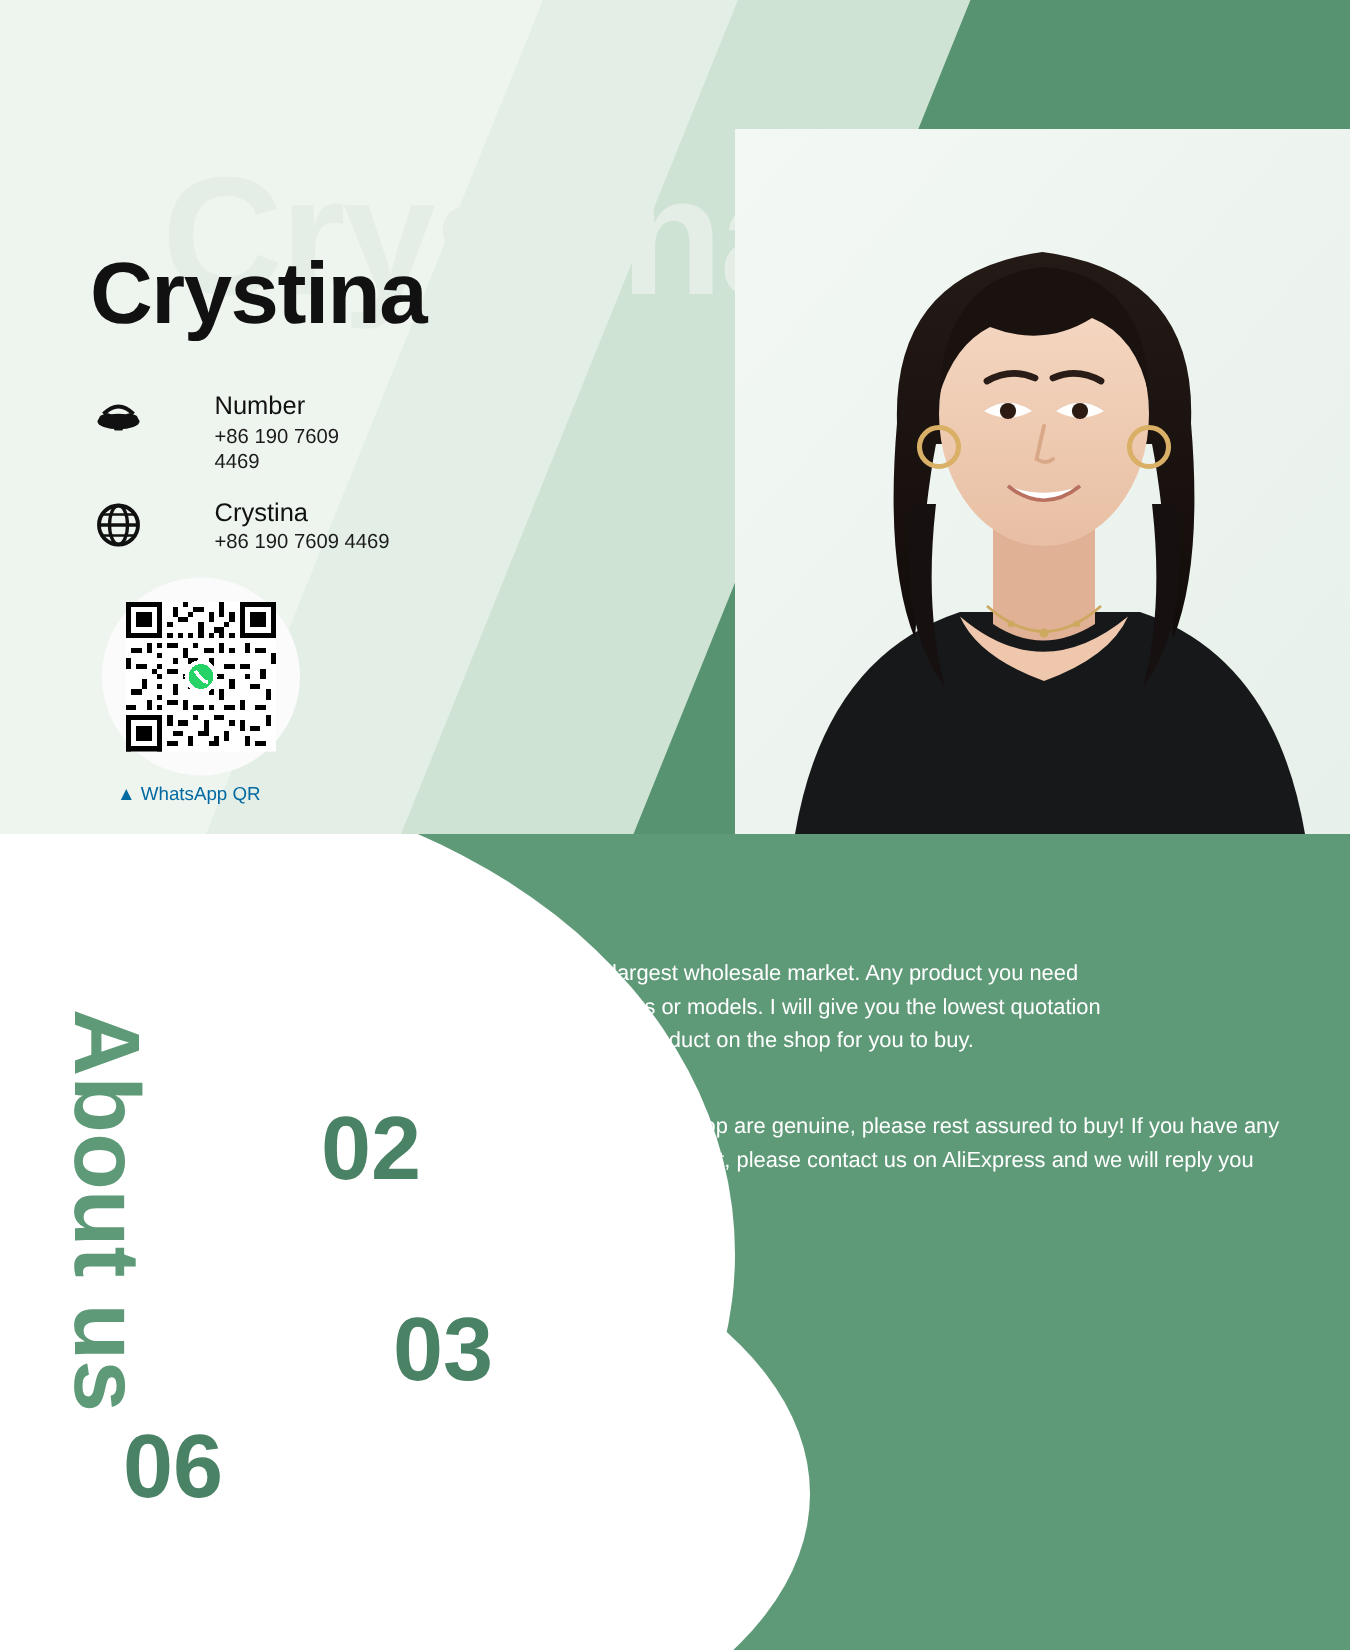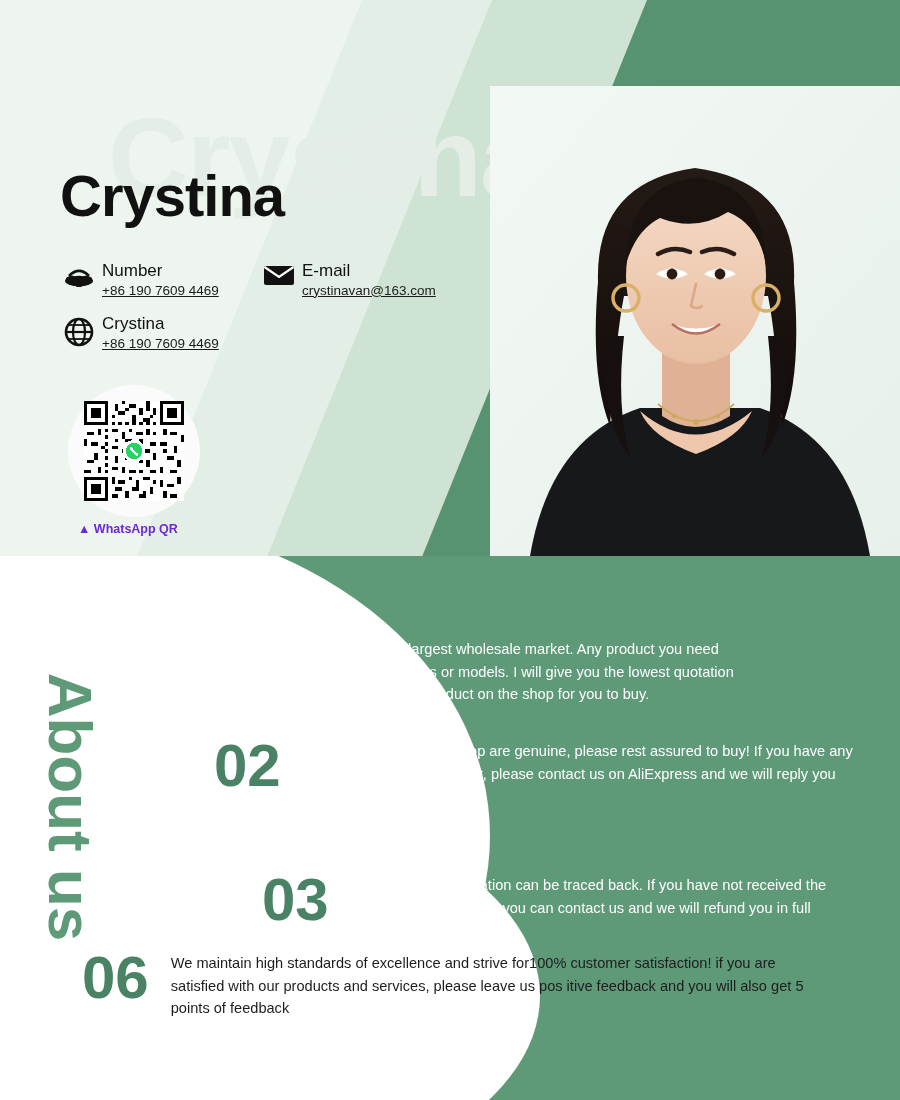--- a/index.html
+++ b/index.html
@@ -66,25 +66,25 @@
     letter-spacing: -1px;
     line-height: 1;
   }
 
   
   .contact {
     position: absolute;
     left: 58px; top: 262px;
     width: 420px;
   }
-  .crow { display: flex; align-items: flex-start; margin-bottom: 10px; }
+  .crow { display: flex; align-items: flex-start; margin-bottom: 10px; gap: 41px; }
   .crow .ic { width: 42px; flex: 0 0 42px; display:flex; align-items:center; justify-content:center; padding-top:2px;}
   .crow .txt { padding-left: 2px; }
   .ctitle { font-size: 17px; color: #111; font-weight: 400; line-height: 1.1; }
-  .cval { font-size: 13.5px; color: #1b1b1b; line-height: 1.3; margin-top: 1px; text-decoration: underline; }
+  .cval { font-size: 13.5px; color: #1b1b1b; line-height: 1.3; margin-top: 1px; }
 
   .contact-grid { display: flex; }
   .col-left { width: 200px; }
   .col-right { width: 220px; }
 
   
   .qr-wrap {
     position: absolute;
     left: 68px; top: 385px;
     width: 132px; height: 132px;
@@ -93,22 +93,22 @@
     display: flex; align-items: center; justify-content: center;
   }
   .qr {
     width: 100px; height: 100px;
     position: relative;
   }
   .qr-caption {
     position: absolute;
     left: 78px; top: 522px;
     font-size: 12.5px;
-    font-weight: 700;
-    color: #6d28d9;
+    font-weight: 400;
+    color: #0369a1;
   }
 
   
   .photo {
     position: absolute;
     right: 0; bottom: 0;
     width: 410px; height: 470px;
     overflow: hidden;
   }
 
@@ -200,34 +200,20 @@
               <ellipse cx="16" cy="17" rx="14" ry="5.2" fill="#111"></ellipse>
               <rect x="3" y="12" width="9" height="7" rx="3" fill="#111" transform="rotate(-18 7.5 15.5)"></rect>
               <rect x="20" y="12" width="9" height="7" rx="3" fill="#111" transform="rotate(18 24.5 15.5)"></rect>
               <path d="M6 12 Q16 2 26 12" stroke="#111" stroke-width="2.6" fill="none"></path>
               <rect x="13" y="20.5" width="6" height="2.5" rx="1" fill="#111"></rect>
             </svg>
           </div>
           <div class="txt">
             <div class="ctitle">Number</div>
             <div class="cval">+86 190 7609 4469</div>
-          </div>
-        </div>
-      </div>
-      <div class="col-right">
-        <div class="crow">
-          <div class="ic">
-            <svg width="32" height="23" viewBox="0 0 32 23">
-              <rect x="1" y="2" width="30" height="19" rx="2" fill="#111"></rect>
-              <path d="M1.5 3 L16 13 L30.5 3" stroke="#fff" stroke-width="2.2" fill="none"></path>
-            </svg>
-          </div>
-          <div class="txt">
-            <div class="ctitle">E-mail</div>
-            <div class="cval">crystinavan@163.com</div>
           </div>
         </div>
       </div>
     </div>
 
     <div style="margin-top:6px;">
       <div class="crow">
         <div class="ic">
           <svg width="30" height="30" viewBox="0 0 30 30">
             <circle cx="15" cy="15" r="13" fill="none" stroke="#111" stroke-width="2.6"></circle>
@@ -440,20 +426,18 @@
     <div class="body-txt">Our company is located in China's largest wholesale market. Any product you need can be sent to me with product pictures or models. I will give you the lowest quotation as soon as possible,and then put the product on the shop for you to buy.</div>
   </div>
 
   <div class="item" id="i2">
     <div class="num dark">02</div>
     <div class="body-txt">All products sold in the shop are genuine, please rest assured to buy! If you have any questions about the product, please contact us on AliExpress and we will reply you within 12 hours!</div>
   </div>
 
   <div class="item" id="i3">
     <div class="num dark">03</div>
-    <div class="body-txt">The package information can be traced back. If you have not received the package after 90 days, you can contact us and we will refund you in full</div>
   </div>
 
   <div class="item" id="i4">
     <div class="num dark">06</div>
-    <div class="body-txt dark">We maintain high standards of excellence and strive for100% customer satisfaction! if you are satisfied with our products and services, please leave us pos itive feedback and you will also get 5 points of feedback</div>
   </div>
 </div>
 
 </body></html>

